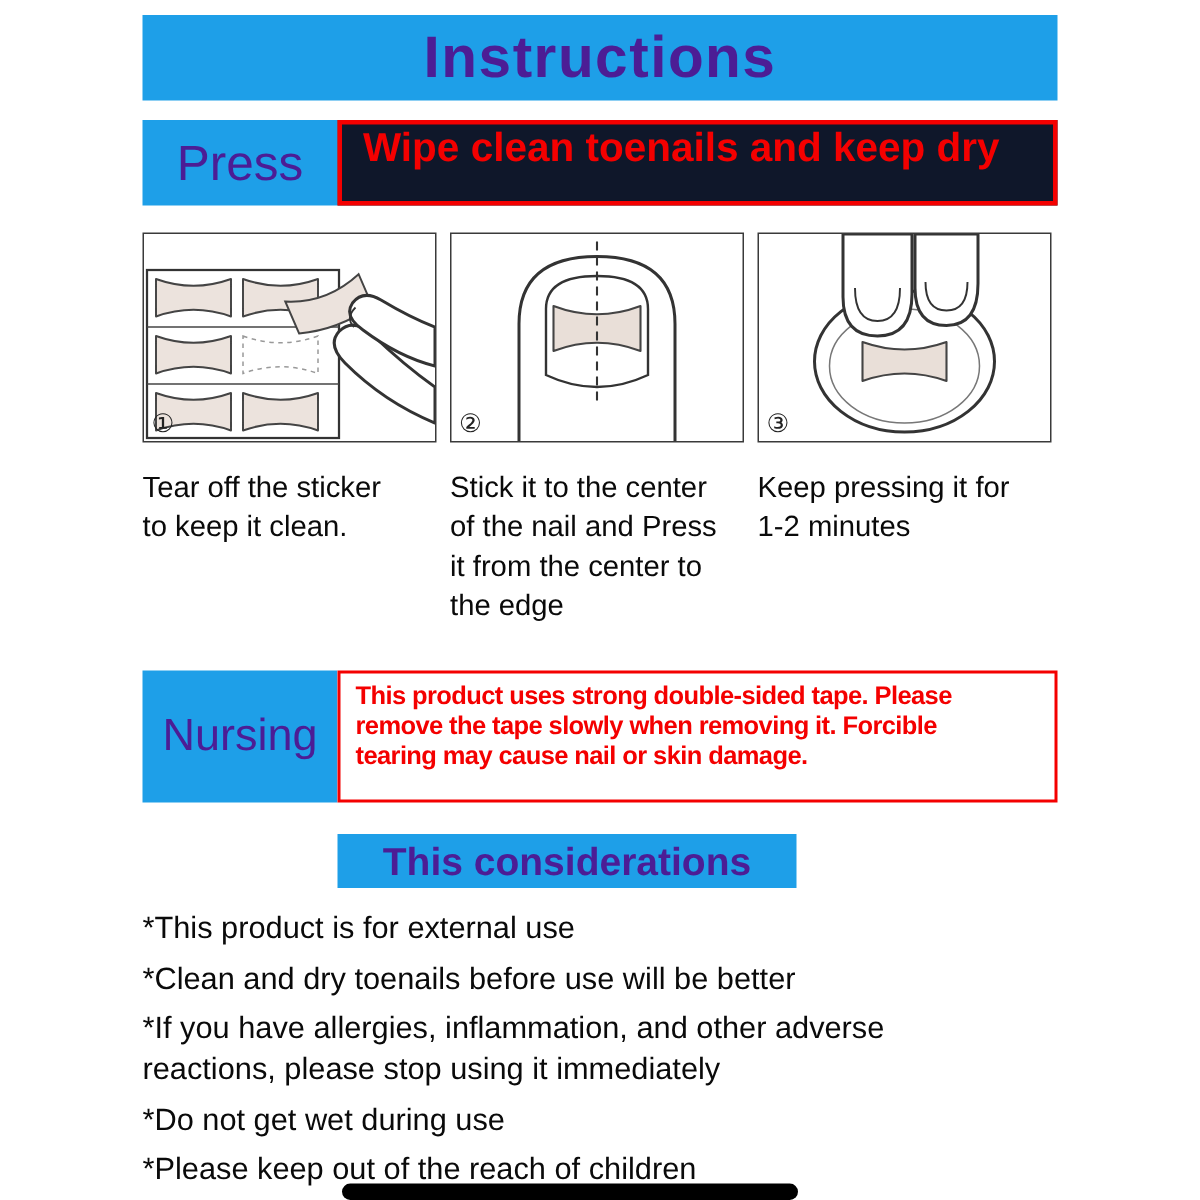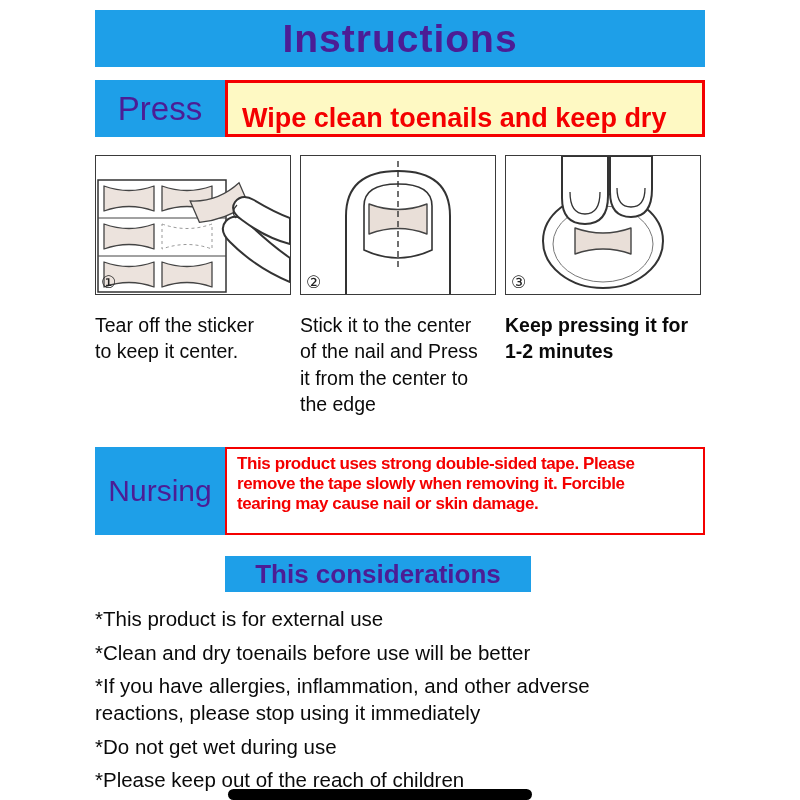--- a/index.html
+++ b/index.html
@@ -6,31 +6,31 @@
   body{
     width:800px;height:800px;background:#ffffff;position:relative;
     font-family:"Liberation Sans","DejaVu Sans",sans-serif;color:#0c0c0c;overflow:hidden;
   }
   .abs{position:absolute;box-sizing:border-box;}
   
   .blue{background:#1e9fe8;color:#4c1d95;display:flex;align-items:center;justify-content:center;}
   .title-banner{left:95px;top:10px;width:610px;height:57px;font-size:39px;font-weight:600;letter-spacing:1px;}
   .note-label{left:95px;top:80px;width:130px;height:57px;font-size:33px;font-weight:500;}
   .note-box{
-    left:225px;top:80px;width:480px;height:57px;border:3px solid #f40000;background:#fef9c3;
-    display:flex;align-items:flex-end;padding-left:14px;
+    left:225px;top:80px;width:480px;height:57px;border:3px solid #f40000;background:#0f172a;
+    display:flex;align-items:flex-start;padding-left:14px;
     color:#f40000;font-weight:700;font-size:27px;
   }
   
   .panel{top:155px;width:196px;height:140px;border:1px solid #3a3a3a;background:#ffffff;}
   .panel svg{position:absolute;left:0;top:0;width:100%;height:100%;}
   .p1{left:95px;} .p2{left:300px;} .p3{left:505px;}
   .step-num{position:absolute;left:5px;bottom:1px;font-size:17px;color:#222;}
   .caption{top:312px;width:210px;font-size:19.5px;line-height:1.35;white-space:pre-line;color:#0a0a0a;}
-  .c1{left:95px;} .c2{left:300px;} .c3{left:505px;font-weight:bold;}
+  .c1{left:95px;} .c2{left:300px;} .c3{left:505px;}
   
   .nursing-label{left:95px;top:447px;width:130px;height:88px;font-size:30px;font-weight:500;}
   .nursing-box{
     left:225px;top:447px;width:480px;height:88px;border:2px solid #f40000;background:#ffffff;
     padding:3px 10px 0 10px;color:#f40000;
   }
   .nursing-heading{font-size:22px;font-weight:700;line-height:1.1;}
   .nursing-body{font-size:17px;font-weight:700;line-height:1.18;letter-spacing:-0.4px;white-space:pre-line;margin-top:2px;}
   
   .other-banner{left:225px;top:556px;width:306px;height:36px;font-size:26px;font-weight:600;}
@@ -94,21 +94,21 @@
       <path d="M56,0 L56,42 Q56,68 79,68 Q102,68 102,40 L102,0 Z"></path>
       <path d="M104,0 L104,36 Q104,61 125,61 Q146,61 146,33 L146,0 Z"></path>
     </g>
     <path d="M64,36 Q64,58 79,58 Q94,58 94,36" fill="none" stroke="#333" stroke-width="1.3"></path>
     <path d="M111,32 Q111,51 125,51 Q139,51 139,32" fill="none" stroke="#333" stroke-width="1.3"></path>
   </svg>
   <span class="step-num">③</span>
 </div>
 
 <div class="abs caption c1">Tear off the sticker
-to keep it center.</div>
+to keep it clean.</div>
 <div class="abs caption c2">Stick it to the center
 of the nail and Press
 it from the center to
 the edge</div>
 <div class="abs caption c3">Keep pressing it for
 1-2 minutes</div>
 
 <div class="abs blue nursing-label">
   <span>Nursing</span>
 </div>

